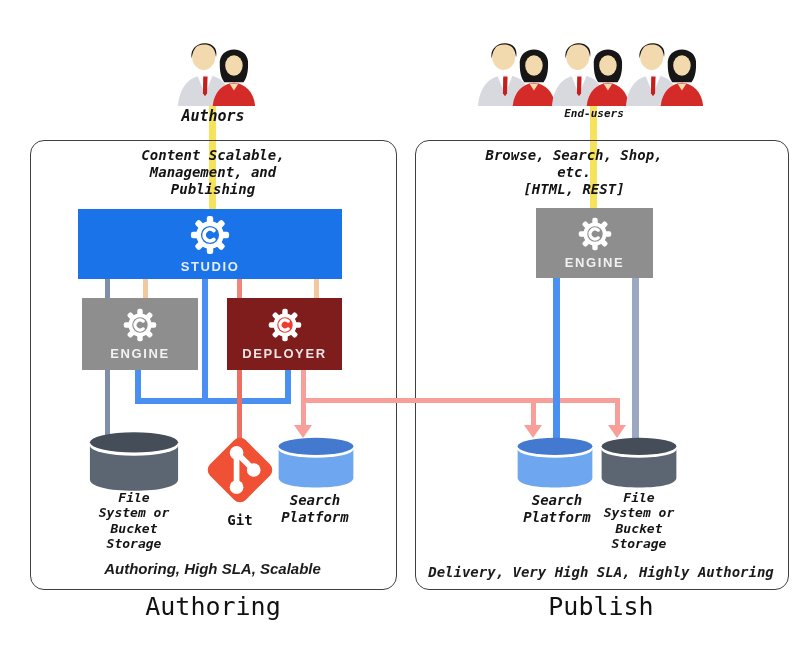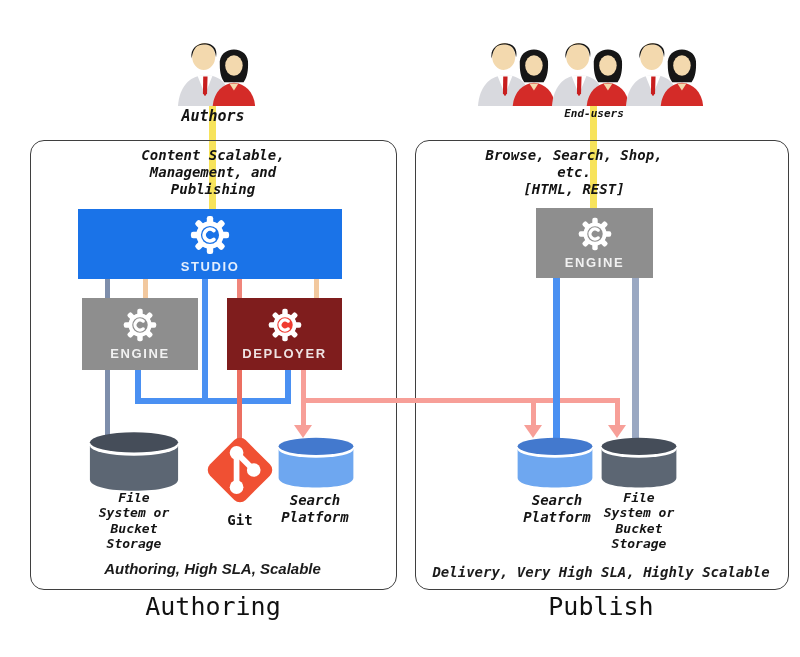--- a/index.html
+++ b/index.html
@@ -191,16 +191,16 @@
     <ellipse class="top" cx="48" cy="11.5" rx="46" ry="10.5"></ellipse>
     </svg>
 
   <div class="abs mono-bi" style="left:495px;top:492px;width:124px;font-size:14px;z-index:3">Search
 Platform</div>
   <div class="abs mono-bi" style="left:577px;top:490px;width:124px;font-size:13px;line-height:1.18;z-index:3">File
 System or
 Bucket
 Storage</div>
 
-  <div class="abs footer-mono" style="left:420px;top:564px;width:362px;z-index:3">Delivery, Very High SLA, Highly Scalable</div>
+  <div class="abs footer-mono" style="left:420px;top:564px;width:362px;z-index:3">Delivery, Very High SLA, Highly Authoring</div>
   <div class="abs caption" style="left:501px;top:592px;width:200px;z-index:3">Publish</div>
 
 </div>
 
 </body></html>

